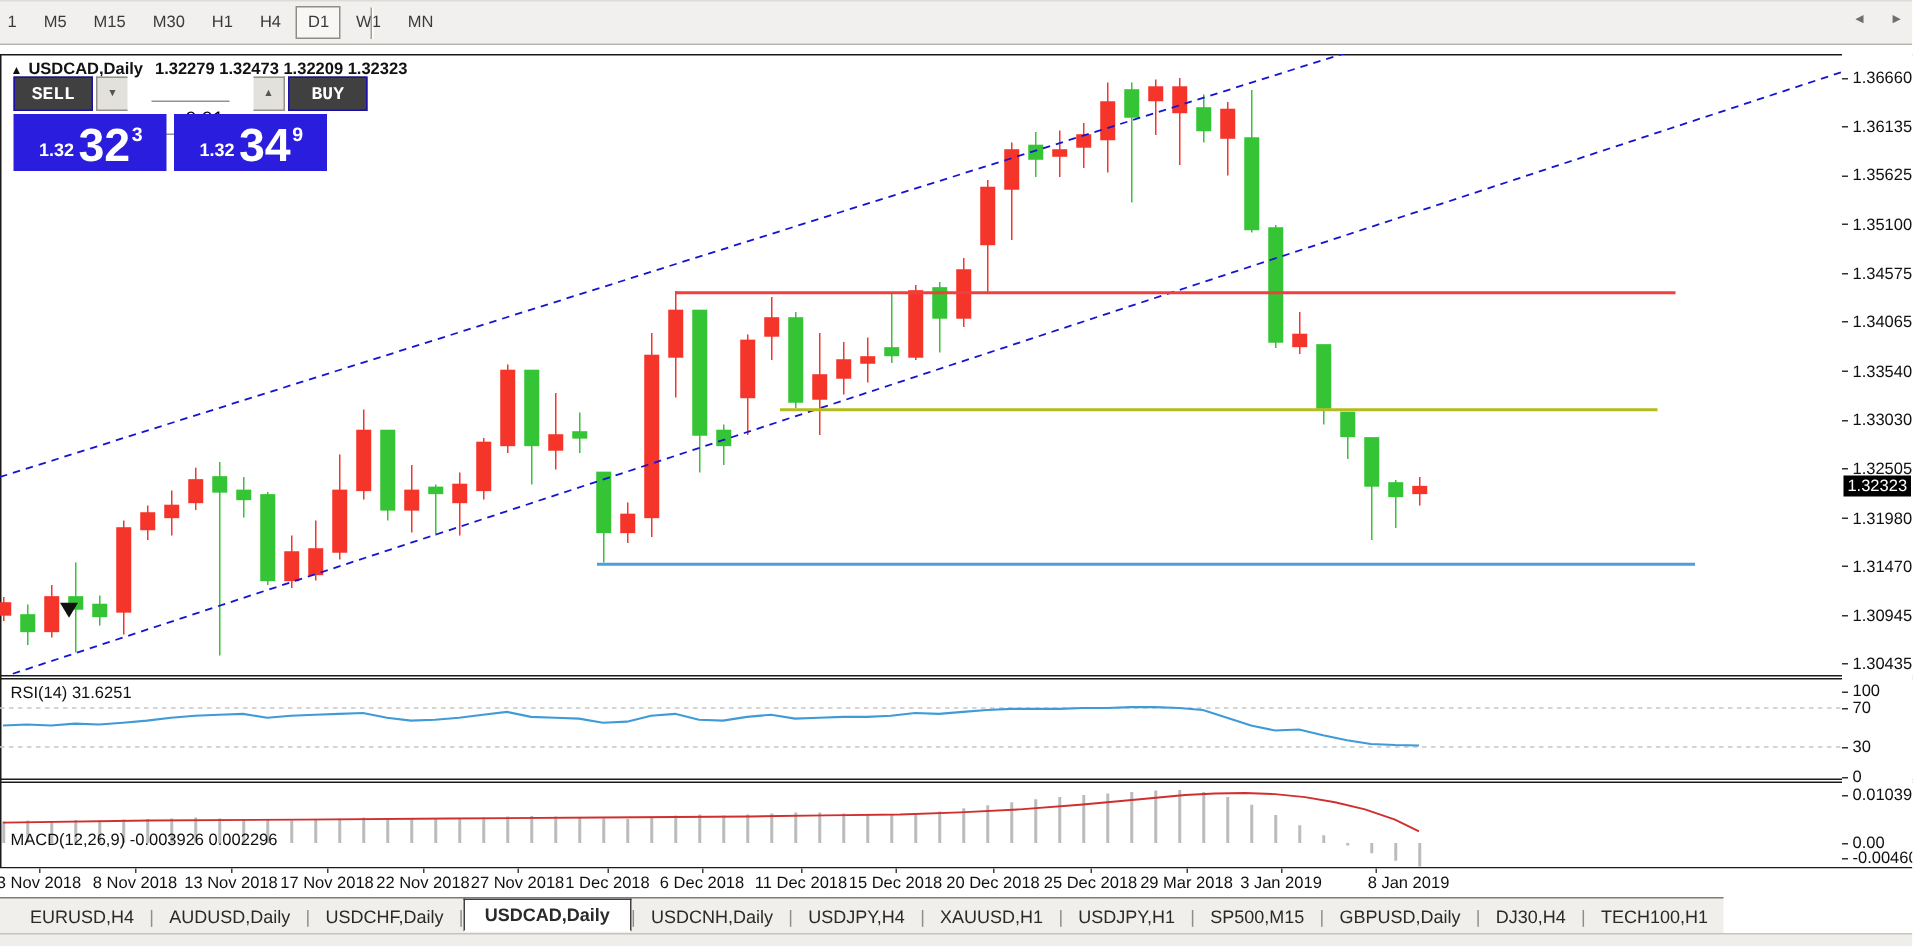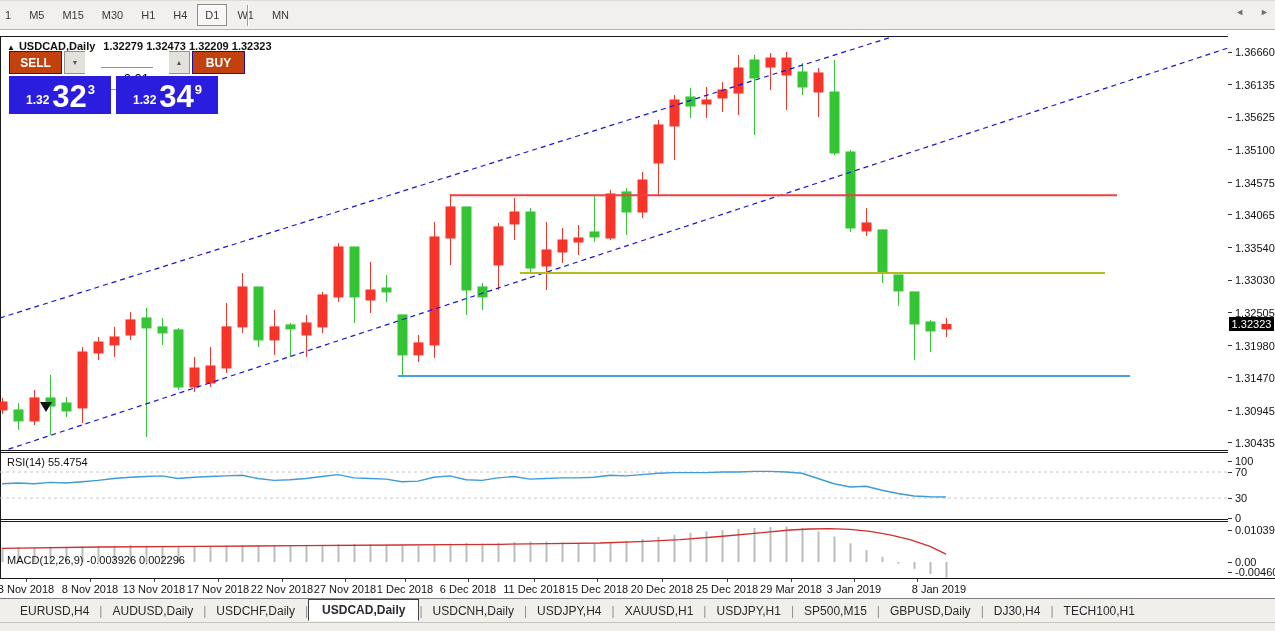--- a/index.html
+++ b/index.html
@@ -16,22 +16,22 @@
   .hline-full{position:absolute;left:0;width:1275px;height:1px;background:#1a1a1a;}
   #border-left{position:absolute;left:0;top:36px;width:1px;height:542px;background:#1a1a1a;}
   #axis-vline{position:absolute;left:1228px;top:36px;width:1px;height:542px;background:#1a1a1a;}
   
   #chart-title{position:absolute;left:7px;top:40px;font-size:11px;font-weight:700;color:#111;}
   #chart-title .arr{font-size:8px;margin-right:4px;}
   #chart-title .ohlc{margin-left:8px;font-weight:700;}
   
   #trade-widget{position:absolute;left:9px;top:51px;}
   #trade-widget .row1{display:flex;height:23px;}
-  .tbtn{background:#c2410c;border:1px solid #1a10a8;color:#fff;font-size:12px;font-weight:700;
-        font-family:Liberation Sans, sans-serif;width:53px;height:23px;padding:0;cursor:pointer;}
+  .tbtn{background:#404040;border:1px solid #1a10a8;color:#fff;font-size:12px;font-weight:700;
+        font-family:Liberation Mono, monospace;width:53px;height:23px;padding:0;cursor:pointer;}
   .spin{width:21px;height:23px;background:#e3e1dc;border:1px solid #979289;font-size:7px;color:#555;
         padding:0;margin-left:2px;cursor:pointer;font-family:"Liberation Sans",sans-serif;}
   #lot{width:44px;height:21px;border:1px solid #979289;border-left:none;border-right:none;margin:16px;
        font-size:13px;text-align:right;padding:0 4px;font-family:"Liberation Sans",sans-serif;}
   #lot-dn{margin-left:2px;border-right:none;}
   #lot-up{margin-left:0;border-left:none;margin-right:2px;}
   #trade-widget .row2{display:flex;margin-top:2px;}
   .pricepanel{width:102px;height:38px;background:#2b1ddd;color:#fff;display:flex;align-items:flex-end;
               justify-content:center;padding-bottom:3px;box-sizing:border-box;cursor:pointer;}
   .pricepanel .pfx{font-size:12px;font-weight:700;margin:0 3px 4px 0;}
@@ -48,22 +48,22 @@
   #price-axis{position:absolute;left:1228px;top:36px;width:47px;height:542px;background:#fff;}
   .ax-label{position:absolute;left:7px;font-size:11px;color:#111;white-space:nowrap;}
   .ax-dash{position:absolute;left:0;width:4px;height:1px;background:#333;}
   #price-badge{position:absolute;left:1px;width:45px;height:14px;background:#000;color:#fff;
                font-size:11px;text-align:center;line-height:14px;}
   
   #date-axis{position:absolute;left:0;top:579px;width:1275px;height:19px;background:#fff;}
   .date-label{position:absolute;top:4px;transform:translateX(-50%);font-size:11px;color:#111;white-space:nowrap;}
   .date-tick{position:absolute;top:0;width:1px;height:3px;background:#444;}
   
-  #tabbar{position:absolute;left:0;top:598px;width:1275px;height:24px;background:#f0efec;
-          border-top:1px solid #7f7d78;box-sizing:border-box;display:flex;align-items:center;padding-left:10px;}
+  #tabbar{position:absolute;left:0;top:598px;width:1149px;height:24px;background:#f0efec;
+          border-top:1px solid #7f7d78;box-sizing:border-box;display:flex;align-items:center;padding-left:10px;justify-content:space-between;}
   .tab{font-size:12px;color:#2a2a2a;padding:3px 10px;white-space:nowrap;cursor:pointer;}
   .tab.active{background:#fff;border:1px solid #3f3f3f;border-bottom:1px solid #fff;font-weight:700;
               padding:3px 13px;margin-top:-2px;position:relative;z-index:2;}
   .tabdiv{color:#8e8e8e;font-size:12px;}
   #tabnav{position:absolute;right:6px;top:7px;display:flex;gap:16px;}
   #tabnav span{font-size:9px;color:#6f6f6f;cursor:pointer;}
   #bottom-strip{position:absolute;left:0;top:622px;width:1275px;height:9px;background:#efeeea;
                 border-top:1px solid #c6c3bd;box-sizing:border-box;}
 </style>
 </head>
@@ -431,21 +431,21 @@
         <span class="sup">3</span>
       </div>
       <div class="pricepanel" id="buyp">
         <span class="pfx">1.32</span>
         <span class="big">34</span>
         <span class="sup">9</span>
       </div>
     </div>
   </div>
 
-  <div id="rsi-label">RSI(14) 55.4754</div>
+  <div id="rsi-label">RSI(14) 31.6251</div>
   <div id="macd-label">MACD(12,26,9) -0.003926 0.002296</div>
 
   <div id="price-axis">
       <div class="ax-dash" style="top: 15.5px;"></div>
       <div class="ax-label" style="top: 10px;">1.36660</div>
       <div class="ax-dash" style="top: 48.4752px;"></div>
       <div class="ax-label" style="top: 42.9752px;">1.36135</div>
       <div class="ax-dash" style="top: 80.5084px;"></div>
       <div class="ax-label" style="top: 75.0083px;">1.35625</div>
       <div class="ax-dash" style="top: 113.484px;"></div>

